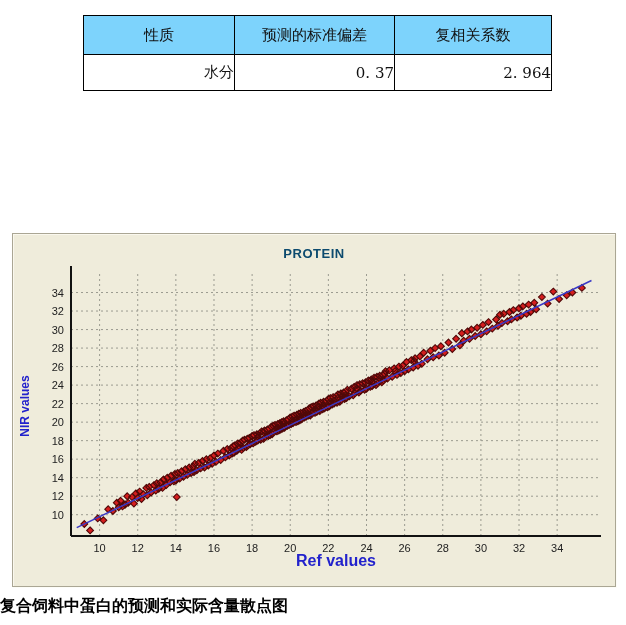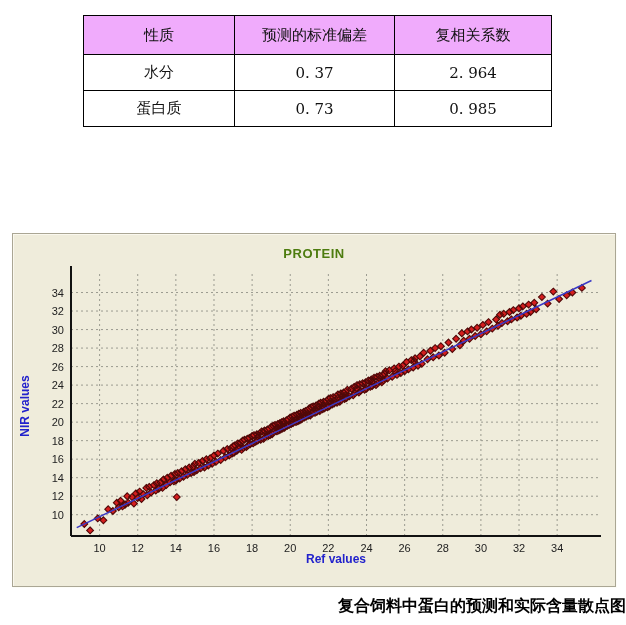--- a/index.html
+++ b/index.html
@@ -3,64 +3,59 @@
 <meta charset="utf-8">
 <style>
   html,body{margin:0;padding:0;background:#fff;}
   body{width:626px;height:625px;position:relative;font-family:"Liberation Sans",sans-serif;overflow:hidden;}
 
   
   .tbl-wrap{position:absolute;left:83px;top:15px;}
   table.results{border-collapse:collapse;table-layout:fixed;width:465px;
     font-family:"DejaVu Serif","Liberation Serif",serif;font-size:15px;color:#111;}
   table.results th, table.results td{border:1px solid #000;text-align:center;padding:0;}
-  table.results th{background:#f0abfc;font-weight:normal;height:38px;}
-  table.results td{height:35px;background:#fff;}
+  table.results th{background:#7dd3fc;font-weight:normal;height:38px;}
+  table.results td{height:35px;background:#fff;text-align:right;}
   .c1{width:150px}.c2{width:159px}.c3{width:156px}
 
   
   .chart-panel{position:absolute;left:12px;top:233px;width:602px;height:352px;
     background:#efecdb;border:1px solid #aaa694;
     box-shadow:inset 1px 1px 0 #faf8ee, 1px 1px 0 #fdfdf8;}
   .chart-title{position:absolute;left:0;top:12px;width:100%;text-align:center;
-    color:#4d7c0f;font-weight:bold;font-size:13px;letter-spacing:.5px;}
+    color:#0c4a6e;font-weight:bold;font-size:13px;letter-spacing:.5px;}
   .y-label{position:absolute;left:-28px;top:165px;width:80px;text-align:center;
     transform:rotate(-90deg);color:#2222cc;font-weight:bold;font-size:12px;}
   .x-label{position:absolute;left:58px;top:318px;width:530px;text-align:center;
-    color:#2222cc;font-weight:bold;font-size:12px;}
+    color:#2222cc;font-weight:bold;font-size:16px;}
   svg#plot{position:absolute;left:0;top:0;}
   .grid{stroke:#9b9b90;stroke-width:1;stroke-dasharray:2 3;fill:none;}
   .tick{font:11px "Liberation Sans",sans-serif;fill:#222;}
 
   
-  .caption{position:absolute;left:0;top:596px;width:626px;text-align:right;
+  .caption{position:absolute;left:0;top:596px;width:626px;text-align:left;
     font-weight:bold;font-size:16px;color:#000;}
 </style>
 </head>
 <body>
 
 <div class="tbl-wrap">
   <table class="results">
     <thead>
       <tr>
         <th class="c1">性质</th>
         <th class="c2">预测的标准偏差</th>
         <th class="c3">复相关系数</th>
       </tr>
     </thead>
     <tbody>
       <tr>
         <td>水分</td>
         <td>0. 37</td>
         <td>2. 964</td>
-      </tr>
-      <tr>
-        <td>蛋白质</td>
-        <td>0. 73</td>
-        <td>0. 985</td>
       </tr>
     </tbody>
   </table>
 </div>
 
 <div class="chart-panel">
   <div class="chart-title">PROTEIN</div>
   <div class="y-label">NIR values</div>
   <svg id="plot" width="602" height="352">
       <line class="grid" x1="86.59712230215828" y1="40" x2="86.59712230215828" y2="302"></line>

